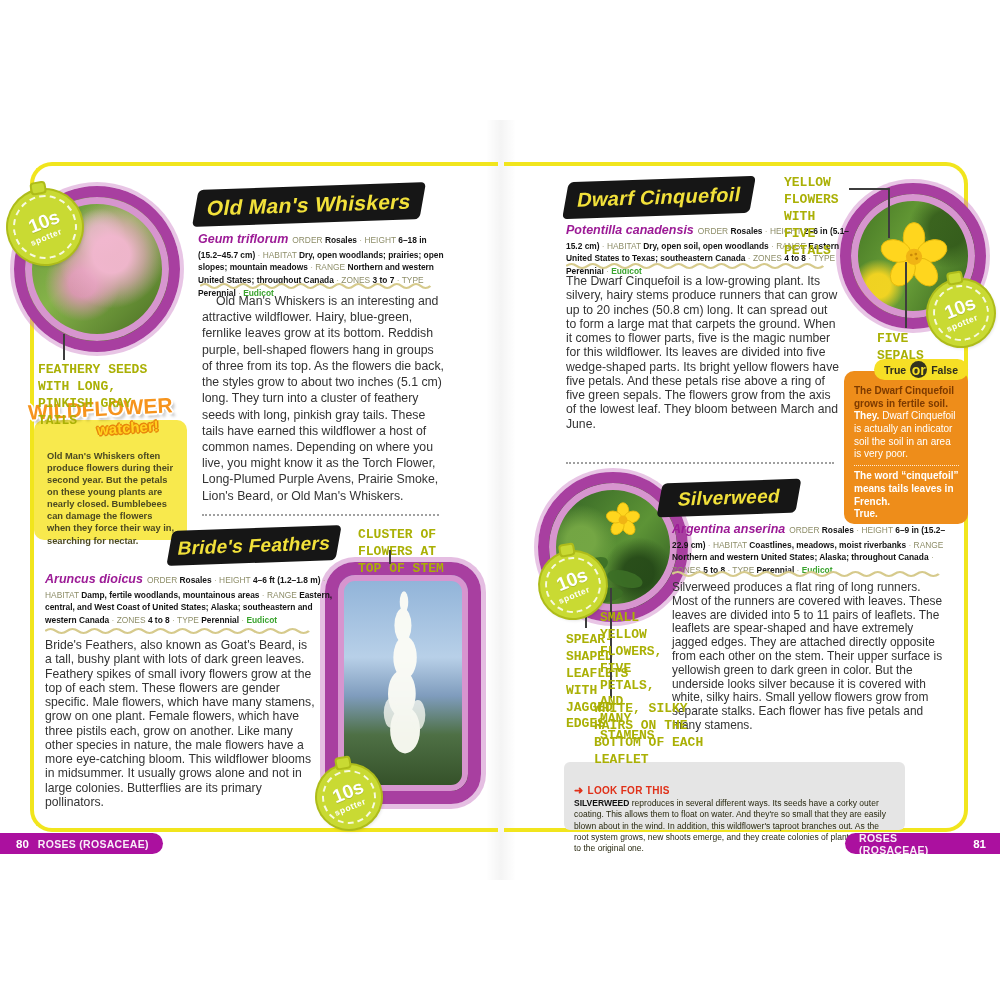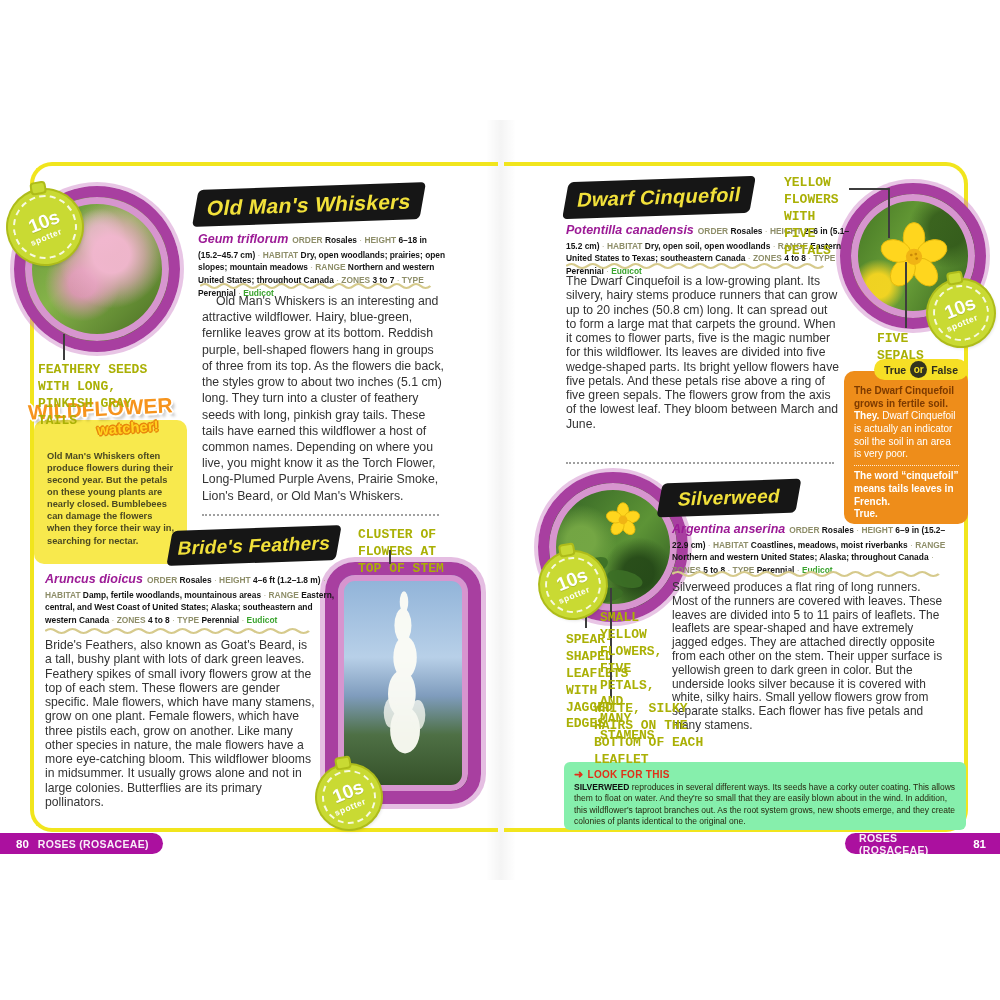--- a/index.html
+++ b/index.html
@@ -15,21 +15,21 @@
     background:linear-gradient(90deg, rgba(0,0,0,0), rgba(0,0,0,.045), rgba(0,0,0,0)); z-index:0; }
 
   
   .banner { position:absolute; background:#161616; color:#f2e13a; font-weight:bold;
     display:flex; align-items:center; justify-content:center; border-radius:5px;
     transform:skewX(-12deg) rotate(-2deg); z-index:5; letter-spacing:.2px; }
 
   
   .species { font-style:italic; font-weight:bold; color:#9c1b96; font-size:12.5px; margin-right:4px; }
   .facts { position:absolute; font-size:8.4px; line-height:1.5; color:#222; z-index:3; }
-  .flabel { color:#8d8d68; font-weight:700; }
+  .flabel { color:#8d8d68; font-weight:400; }
   .fvalue { color:#141414; font-weight:bold; }
   .fvalue.eudicot { color:#3aa32e; }
   .fsep { color:#b0b090; }
 
   
   .copy { position:absolute; color:#333; z-index:3; }
 
   
   .wavy { position:absolute; z-index:3; }
   .dotsep { position:absolute; border-bottom:2px dotted #a0a0a0; z-index:3; }
@@ -66,47 +66,47 @@
   .badge10 { position:absolute; background:#c9da33; border-radius:50%;
     box-shadow:0 0 0 2px #aebc1a, 1px 2px 4px rgba(0,0,0,.18);
     color:#fff; display:flex; flex-direction:column; align-items:center; justify-content:center; z-index:7; }
   .badge10::after { content:""; position:absolute; inset:5px; border:2px dashed rgba(255,255,255,.85); border-radius:50%; }
   .badge10::before { content:""; position:absolute; top:-7px; left:50%; width:12px; height:9px; margin-left:-6px;
     background:#c9da33; border-radius:2px; box-shadow:0 0 0 2px #aebc1a; }
   .b-big { font-size:19px; font-weight:bold; transform:rotate(-12deg); line-height:1; text-shadow:0 1px 0 rgba(0,0,0,.12); }
   .b-small { font-size:8.5px; font-weight:bold; transform:rotate(-12deg); letter-spacing:.6px; margin-top:1px; }
 
   
-  .watcher-box { position:absolute; left:34px; top:420px; width:153px; height:144px; background:#f8e94d;
+  .watcher-box { position:absolute; left:34px; top:420px; width:153px; height:120px; background:#f8e94d;
     border-radius:10px; z-index:4; padding:30px 10px 6px 13px; }
   .watcher-body { font-size:9.3px; line-height:1.3; color:#4c4a22; font-weight:bold; }
   .wf1 { position:absolute; left:28px; top:397px; z-index:5; font-size:21px; font-weight:800; color:#f6941d;
     transform:rotate(-3deg); white-space:nowrap;
     text-shadow:-2px 0 0 #fff,2px 0 0 #fff,0 -2px 0 #fff,0 2px 0 #fff,-1px -1px 0 #fff,1px 1px 0 #fff,-1px 1px 0 #fff,1px -1px 0 #fff,3px 4px 3px rgba(0,0,0,.25); }
   .wf2 { position:absolute; left:97px; top:419px; z-index:6; font-size:15px; font-weight:bold; color:#ffd21f;
     transform:rotate(-4deg); white-space:nowrap;
     text-shadow:-1.5px 0 0 #e8860b,1.5px 0 0 #e8860b,0 -1.5px 0 #e8860b,0 1.5px 0 #e8860b,-1px -1px 0 #e8860b,1px 1px 0 #e8860b; }
 
   
   .tf-tab { position:absolute; left:874px; top:359px; width:94px; height:21px; background:#f6df25; border-radius:11px;
     display:flex; align-items:center; justify-content:center; gap:4px; z-index:6;
     font-size:10.5px; color:#2c2c1e; font-weight:bold; }
   .tf-or { background:#33331f; color:#f6df25; border-radius:50%; width:17px; height:17px;
-    display:flex; align-items:center; justify-content:center; font-size:10px; font-weight:bold; }
+    display:flex; align-items:center; justify-content:center; font-size:14px; font-weight:bold; }
   .tf-box { position:absolute; left:844px; top:371px; width:124px; height:153px; background:#ee8d1a;
     border-radius:10px; z-index:5; padding:14px 9px 6px 10px; font-size:10px; line-height:1.27; }
   .tf-q1 { color:#7c3a00; font-weight:bold; }
   .tf-a { color:#fff; }
   .tf-a b { color:#fff; }
   .tf-div { border-bottom:1.5px dotted rgba(255,255,255,.8); margin:4px 0 4px; }
   .tf-q2 { color:#fff; font-weight:bold; }
 
   
-  .look-box { position:absolute; left:564px; top:762px; width:402px; height:68px; background:#86efac;
-    border-radius:6px; z-index:5; padding:6px 10px 4px; }
+  .look-box { position:absolute; left:564px; top:762px; width:341px; height:68px; background:#e5e5e5;
+    border-radius:6px; z-index:5; padding:22px 10px 4px; }
   .look-head { color:#e03018; font-weight:bold; font-size:10px; letter-spacing:.3px; }
   .look-arrow { margin-right:4px; font-size:11px; }
   .look-body { font-size:8.5px; line-height:1.33; color:#28280f; margin-top:1px; }
   .look-body b { color:#111; }
 
   
   .pill { position:absolute; top:833px; height:21px; background:#ab109f; color:#fff; z-index:5;
     display:flex; align-items:center; gap:9px; font-size:10.5px; }
   .pill-left  { left:0;   width:163px; border-radius:0 11px 11px 0; padding:0 12px 0 16px; }
   .pill-right { left:845px; width:155px; border-radius:11px 0 0 11px; padding:0 14px 0 14px; justify-content:flex-end; }

